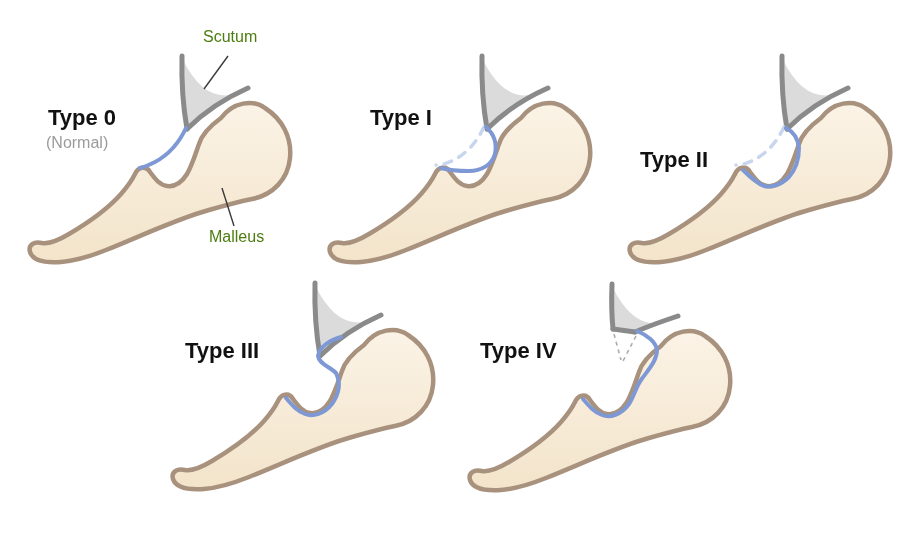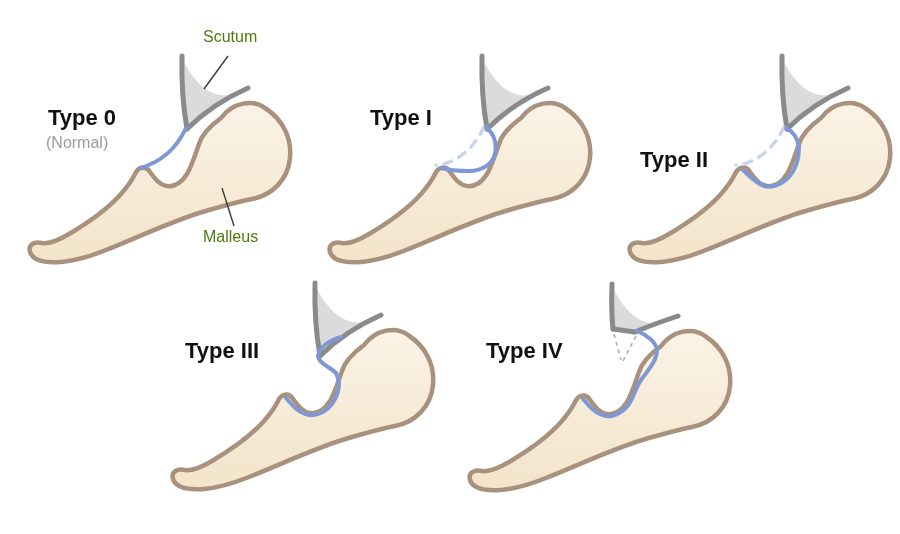--- a/index.html
+++ b/index.html
@@ -109,21 +109,21 @@
       <path class="scutum-fill" d="M182,58 Q208,112 248,88 Q212,104 187,129 Q180,95 182,58 Z"></path>
       <path class="scutum-stroke" d="M182,56 Q181,95 187,129"></path>
       <path class="scutum-stroke" d="M248,88 Q212,104 187,129"></path>
       <path class="membrane" d="M186,128 C179,143 168,155 155,162 C149,165 144,167 140,168"></path>
       <path class="pointer-line" d="M228,56 L204,89"></path>
       <path class="pointer-line" d="M222,188 L234,226"></path>
     </svg>
     <div class="panel-label" style="left:48px; top:106px;">Type 0</div>
     <div class="panel-sublabel" style="left:46px; top:134px;">(Normal)</div>
     <div class="annotation" style="left:203px; top:28px;">Scutum</div>
-    <div class="annotation" style="left:203px; top:228px;">Malleus</div>
+    <div class="annotation" style="left:209px; top:228px;">Malleus</div>
   </div>
 
   <div class="panel" style="left:300px; top:0;">
     <svg width="300" height="267" viewBox="0 0 300 267">
       <path class="bone" d="M221,118 C233,102 253,99 265,108 C282,119 292,137 290,158 C288,179 273,195 252,199 C237,202 223,206 209,210 C179,218 141,236 106,250 C91,256 73,261 61,262 C47,263 33,261 30,252 C28,245 34,241 42,243 C49,244 59,240 69,234 C86,224 106,211 121,194 C128,186 132,180 135,174 C138,167 146,165 150,172 C156,180 160,185 167,186 C175,187 182,182 187,174 C193,163 196,152 199,144 C202,134 210,126 221,118 Z"></path>
       <path class="scutum-fill" d="M182,58 Q208,112 248,88 Q212,104 187,129 Q180,95 182,58 Z"></path>
       <path class="scutum-stroke" d="M182,56 Q181,95 187,129"></path>
       <path class="scutum-stroke" d="M248,88 Q212,104 187,129"></path>
       <path class="membrane-dashed" d="M184,127 C177,142 167,153 154,160 C148,163 142,165 136,165"></path>
       <path class="membrane" d="M186,127 C194,134 197,144 195,154 C192,165 181,171 169,171 C158,171 148,170 141,168"></path>
@@ -158,16 +158,16 @@
     <svg width="300" height="267" viewBox="0 0 300 267">
       <path class="bone" transform="translate(10,0)" d="M221,118 C233,102 253,99 265,108 C282,119 292,137 290,158 C288,179 273,195 252,199 C237,202 223,206 209,210 C179,218 141,236 106,250 C91,256 73,261 61,262 C47,263 33,261 30,252 C28,245 34,241 42,243 C49,244 59,240 69,234 C86,224 106,211 121,194 C128,186 132,180 135,174 C138,167 146,165 150,172 C156,180 160,185 167,186 C175,187 182,182 187,174 C193,163 196,152 199,144 C202,134 210,126 221,118 Z"></path>
       <path class="scutum-fill" d="M182,58 Q208,112 248,88 Q221,97 205,104 L183,101 Q180,80 182,58 Z"></path>
       <path class="scutum-stroke" d="M182,56 Q181,82 183,101"></path>
       <path class="scutum-stroke" d="M183,101 L205,104"></path>
       <path class="scutum-stroke" d="M248,88 Q221,97 205,104"></path>
       <path class="erosion-dashed" d="M184,106 L191,132"></path>
       <path class="erosion-dashed" d="M206,108 L193,133"></path>
       <path class="membrane" d="M207,103 C217,107 226,114 227,122 C227,133 218,142 211,152 C206,159 204,168 199,176 C191,187 180,190 172,187 C164,184 159,178 153,171"></path>
     </svg>
-    <div class="panel-label" style="left:56px; top:111px;">Type IV</div>
+    <div class="panel-label" style="left:50px; top:111px;">Type IV</div>
   </div>
 
 </div>
 
 </body></html>

